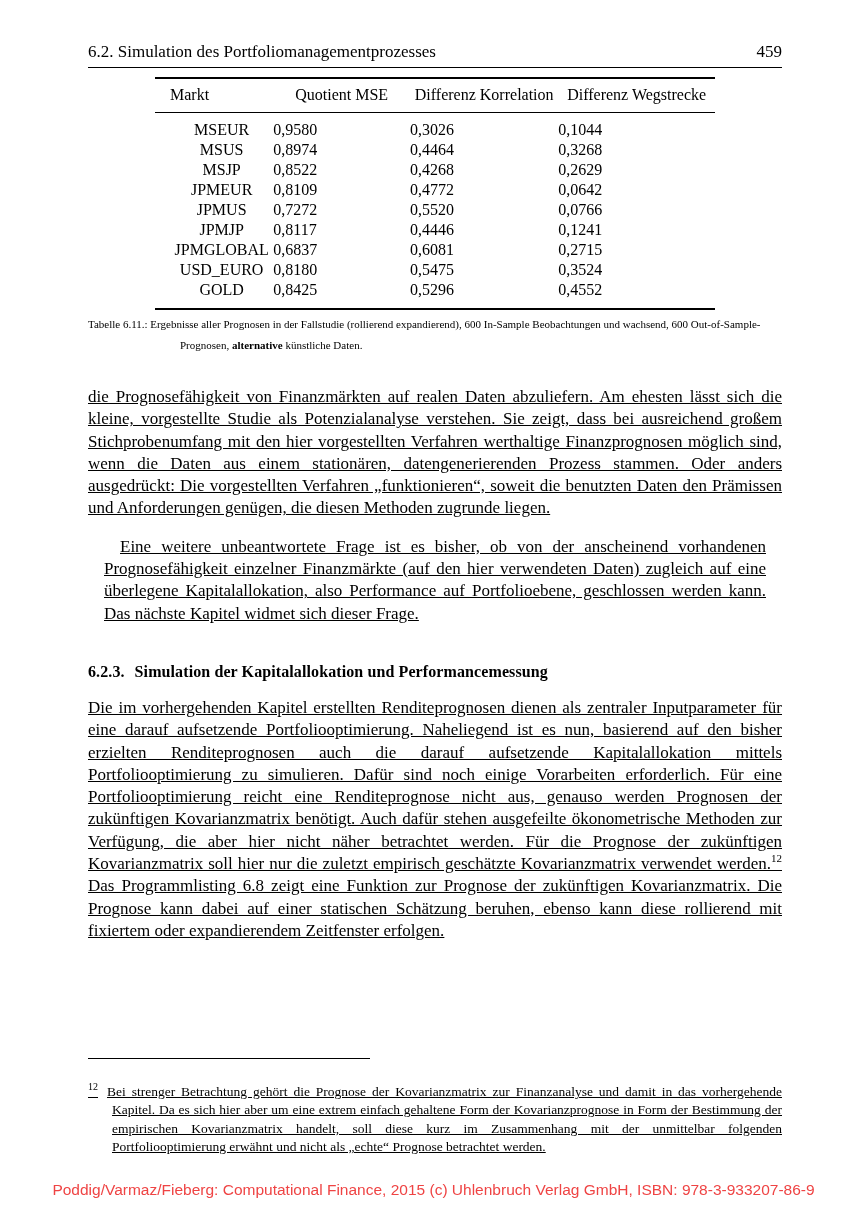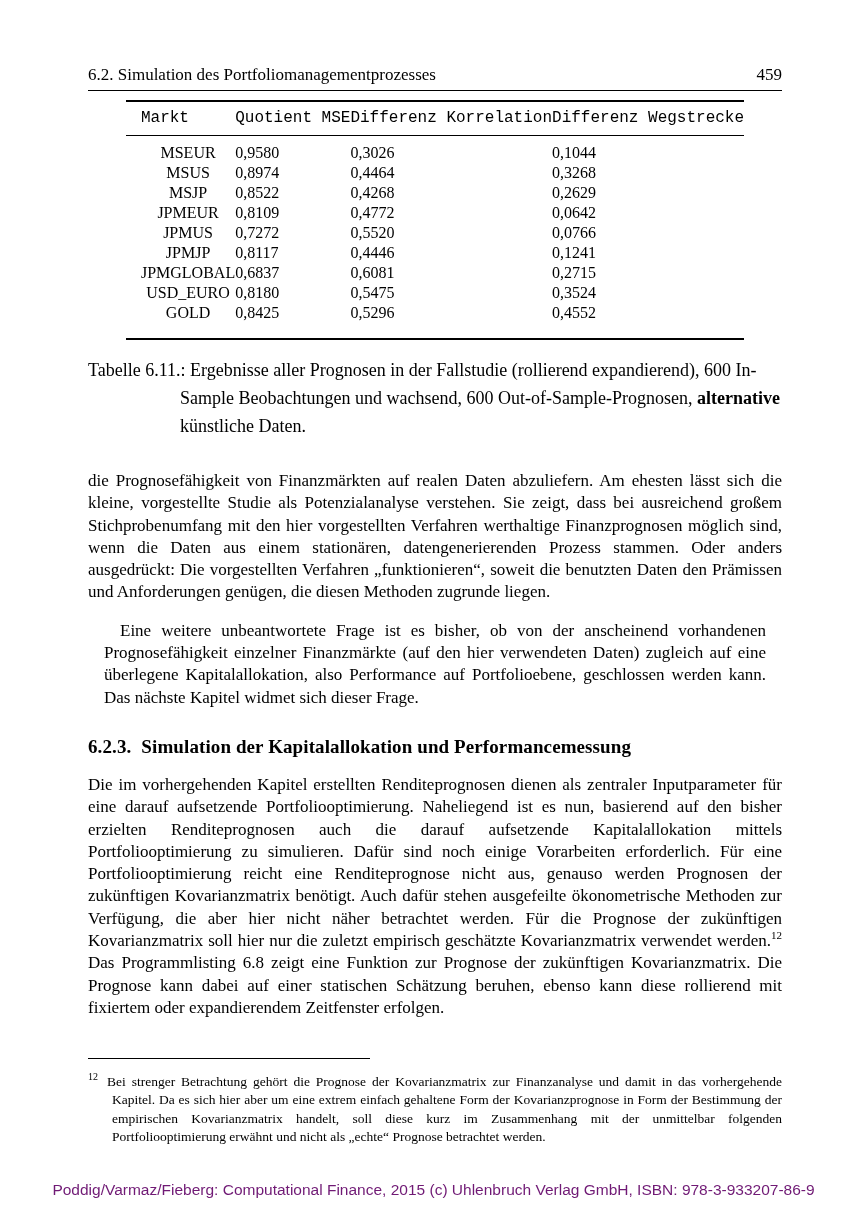--- a/index.html
+++ b/index.html
@@ -17,21 +17,21 @@
   }
   .content {
     position: absolute;
     left: 88px;
     top: 0;
     width: 694px;
   }
 
   
   .running-head {
-    margin-top: 65px;
+    margin-top: 42px;
     display: flex;
     justify-content: space-between;
     align-items: baseline;
     font-size: 17px;
     padding-bottom: 5px;
     border-bottom: 1.5px solid #000;
   }
 
   
   .datatable-wrap {
@@ -45,64 +45,64 @@
     font-size: 16px;
     border-top: 2px solid #000;
     border-bottom: 2px solid #000;
   }
   table.datatable thead th {
     font-weight: normal;
     border-bottom: 1px solid #000;
     padding: 7px 0 8px 0;
     text-align: center;
     white-space: nowrap;
-    font-family: Liberation Mono, monospace;
   }
   table.datatable thead th.col-markt {
     text-align: left;
     padding-left: 15px;
   }
   table.datatable tbody tr:first-child td { padding-top: 7px; }
-  table.datatable tbody tr:last-child td { padding-bottom: 15px; }
+  table.datatable tbody tr:last-child td { padding-bottom: 8px; }
   table.datatable td {
     padding: 0;
     height: 20px;
     white-space: nowrap;
   }
   table.datatable td.cell-markt {
     text-align: center;
     padding-left: 15px;
   }
   .w-markt { width: 105px; }
   .w-mse { width: 145px; }
   .w-korr { width: 150px; }
   .w-weg { width: 160px; }
 
   
   .table-caption {
-    margin-top: 16px;
-    font-size: 18px;
-    line-height: 28px;
+    margin-top: 4px;
+    font-size: 11px;
+    line-height: 21px;
     padding-left: 92px;
     text-indent: -92px;
   }
 
   
   .para {
     font-size: 17px;
     line-height: 22.3px;
     text-align: justify;
+    text-decoration: underline;
   }
   .para-first { margin-top: 30px; }
   .para-indent { text-indent: 16px; }
 
   
   .section-heading {
-    margin-top: 27px;
-    font-size: 19px;
+    margin-top: 38px;
+    font-size: 16px;
     font-weight: bold;
     letter-spacing: 0.1px;
   }
   .section-heading .heading-no { margin-right: 10px; }
   .para-after-heading { margin-top: 16px; }
 
   sup.fn-ref {
     font-size: 11px;
     line-height: 0;
     vertical-align: super;
@@ -114,42 +114,43 @@
     left: 88px;
     top: 1058px;
     width: 694px;
   }
   .footnote-rule {
     width: 282px;
     border-top: 1.2px solid #000;
     height: 0;
   }
   .footnote-text {
-    margin-top: 9px;
+    margin-top: 19px;
     font-size: 13.5px;
     line-height: 18.6px;
     text-align: justify;
     padding-left: 24px;
     text-indent: -24px;
+    text-decoration: underline;
   }
   .footnote-text sup.fn-marker {
     font-size: 10px;
     margin-right: 9px;
   }
 
   
   .page-footer {
     position: absolute;
     left: 0;
     top: 1181px;
     width: 867px;
     text-align: center;
     font-family: "Liberation Sans", sans-serif;
     font-size: 15.5px;
-    color: #701a75;
+    color: #ef4444;
   }
 </style>
 </head>
 <body>
 
 <div class="content">
 
   <div class="running-head">
     <span>6.2.  Simulation des Portfoliomanagementprozesses</span>
     <span>459</span>

